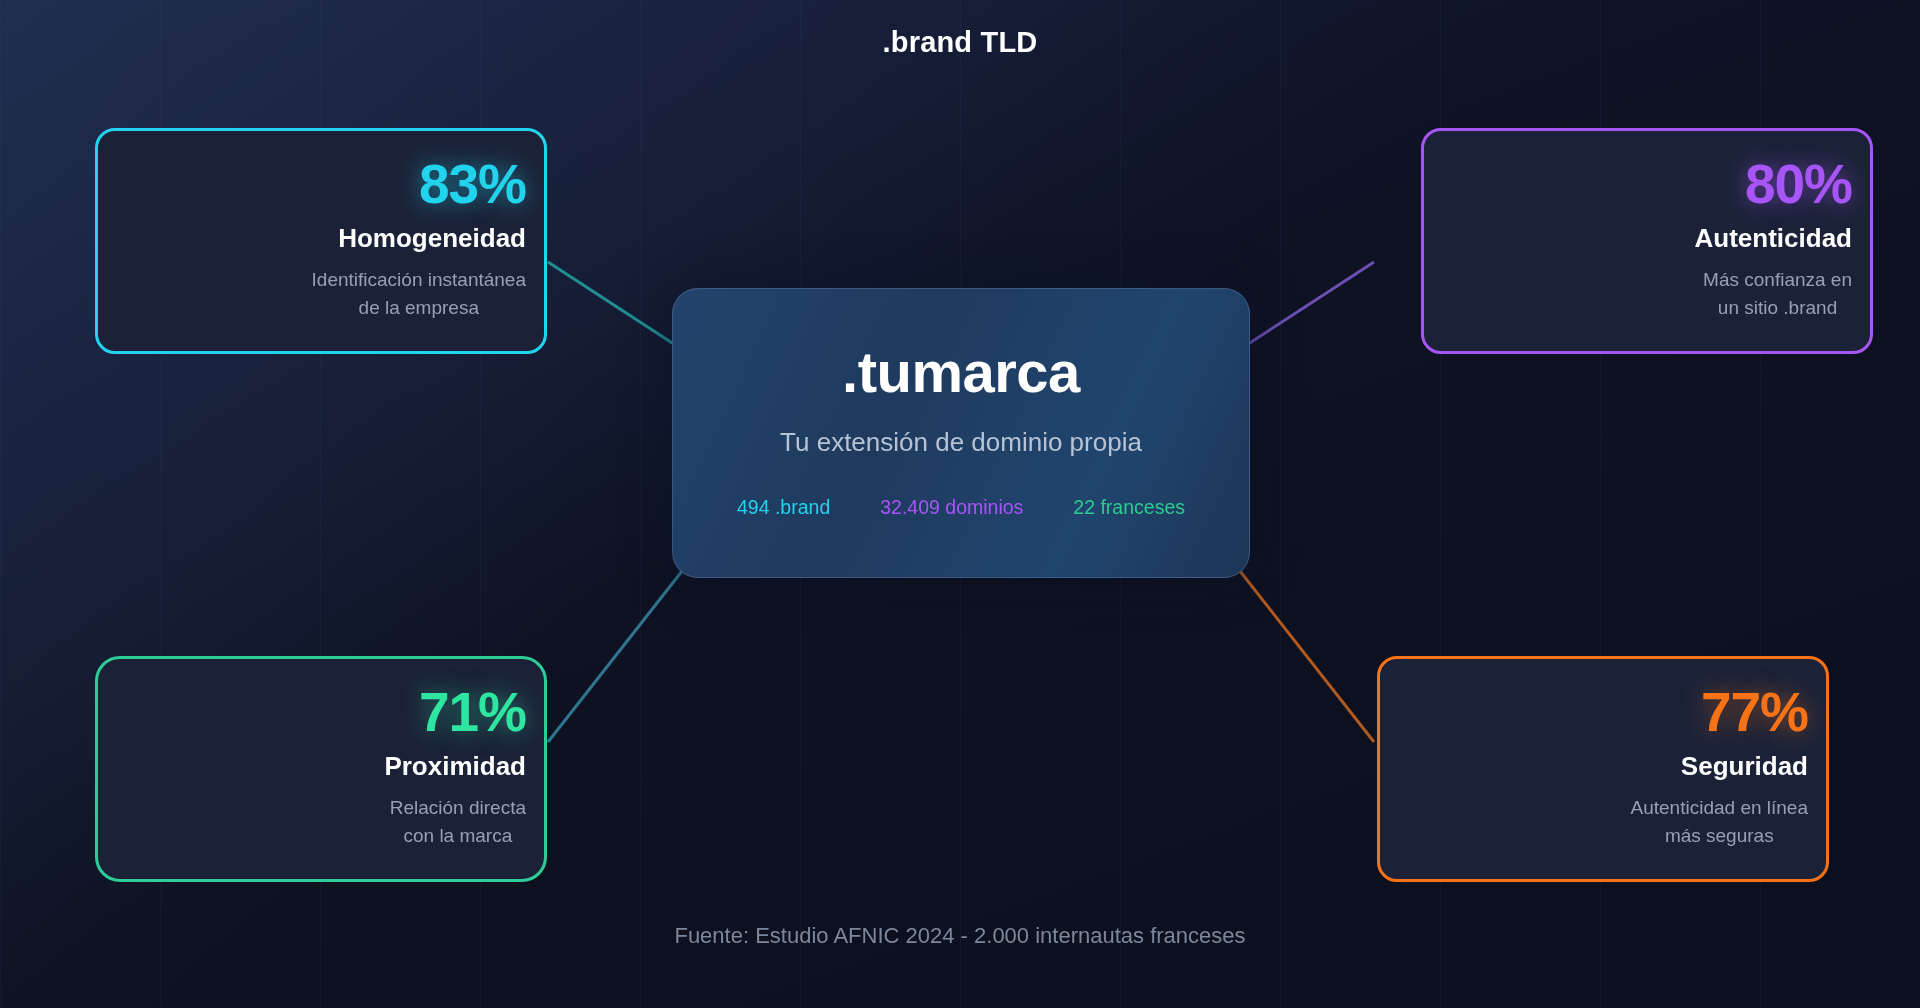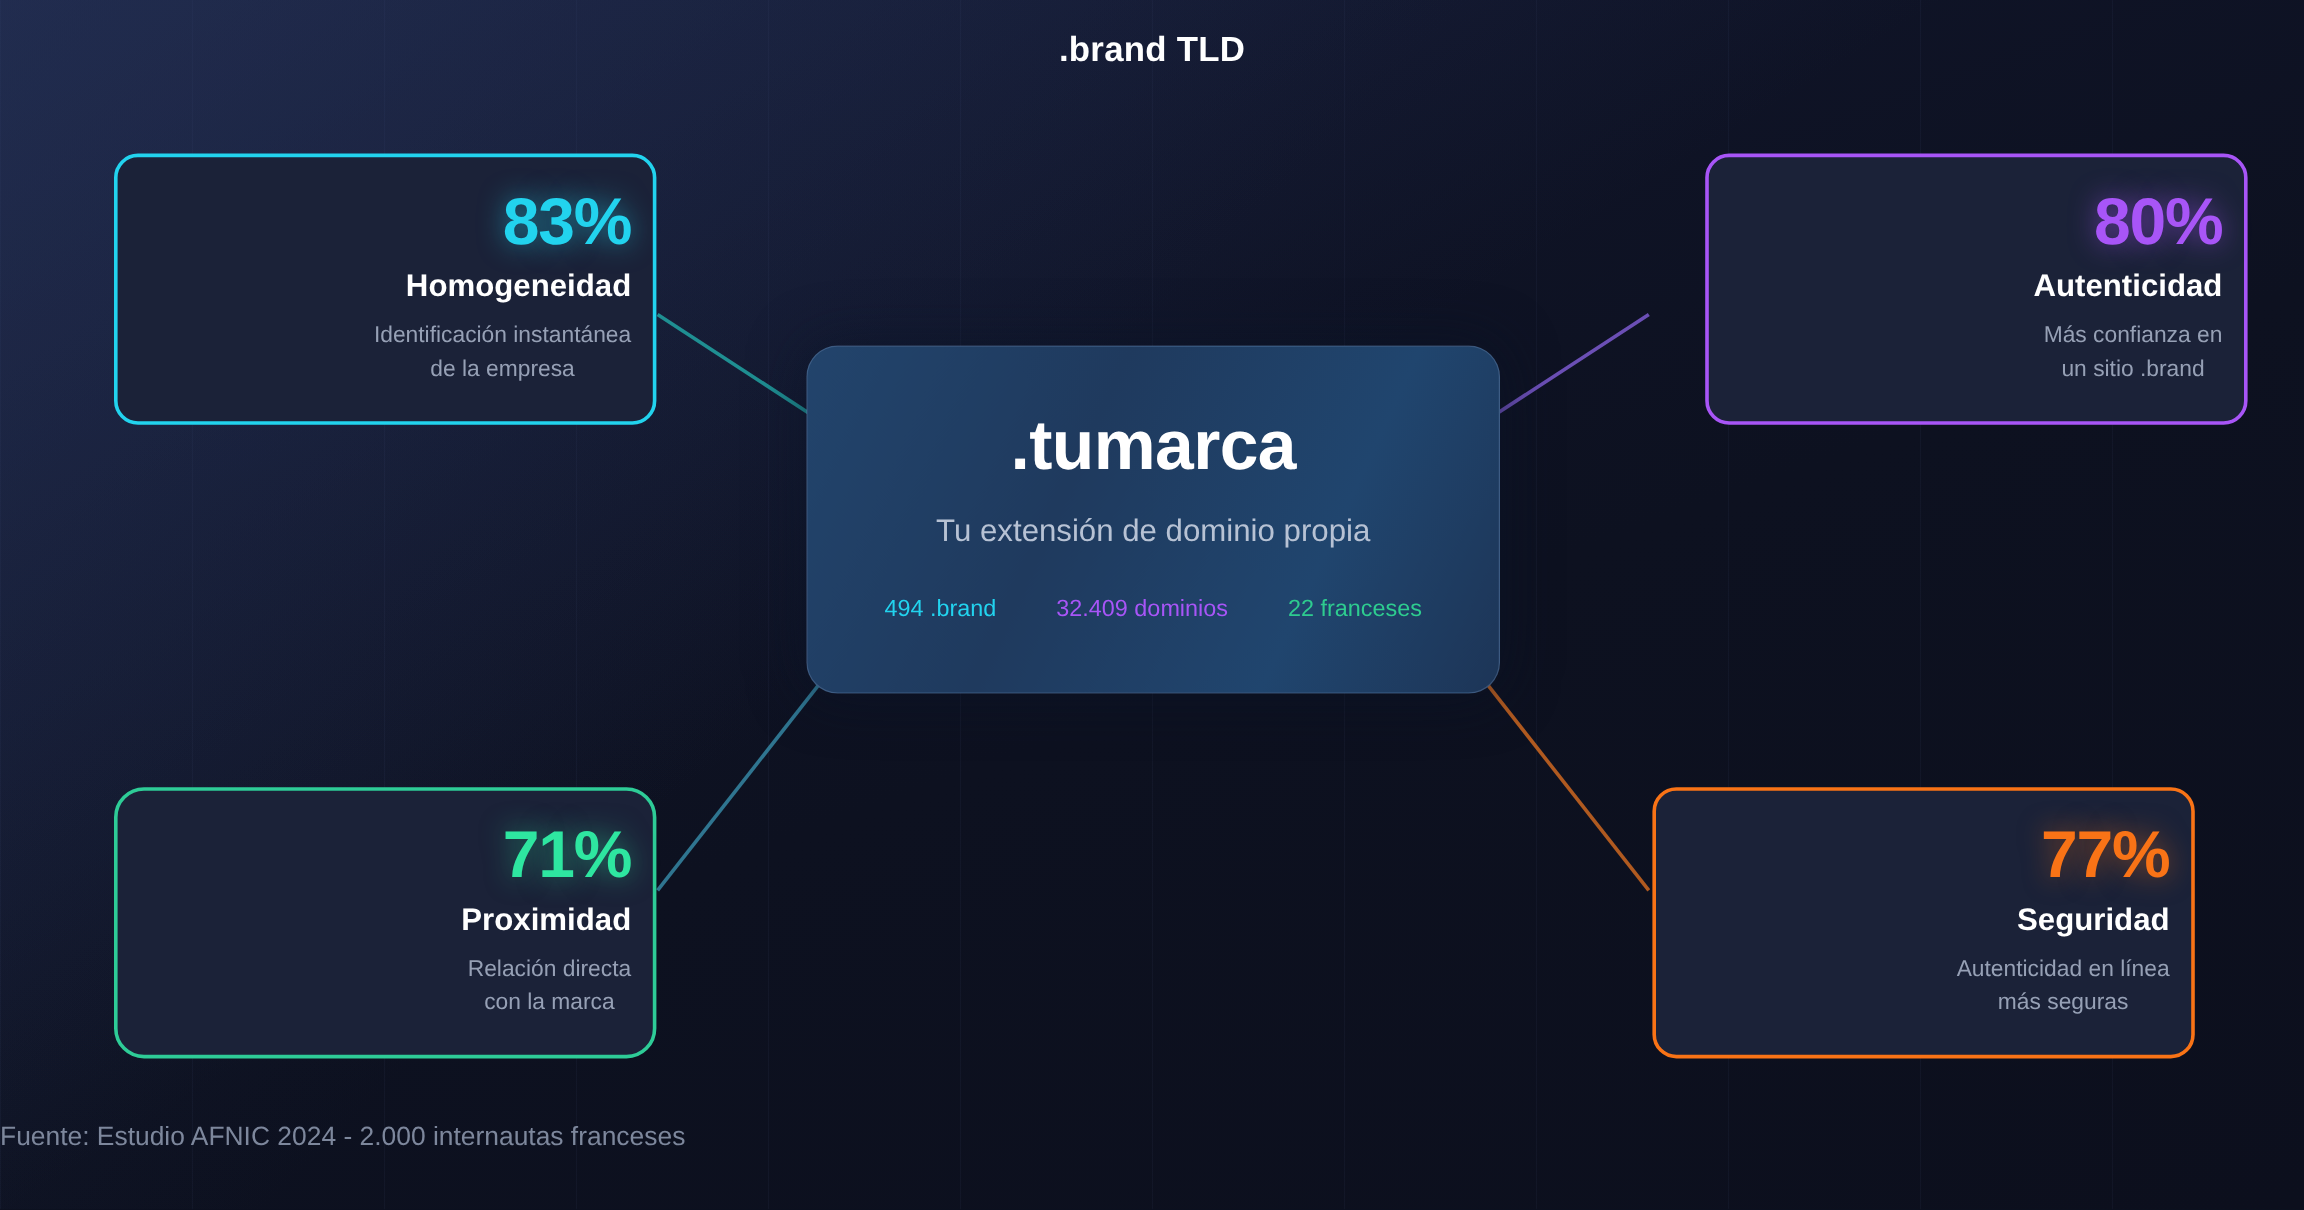--- a/index.html
+++ b/index.html
@@ -136,22 +136,22 @@
     font-weight:normal;
     text-align:right;
   }
   .stat-brand{ color:#22d3ee; }
   .stat-domains{ color:#a855f7; }
   .stat-french{ color:#2ecc8f; }
 
   
   #footer{
     position:absolute;
-    bottom:48px; left:0; width:1920px;
-    text-align:left;
+    bottom:59px; left:0; width:1920px;
+    text-align:center;
     font-size:22px;
     color:#7d879c;
   }
 </style>
 </head>
 <body>
 
 <div id="stage">
 
   <div id="grid"></div>

